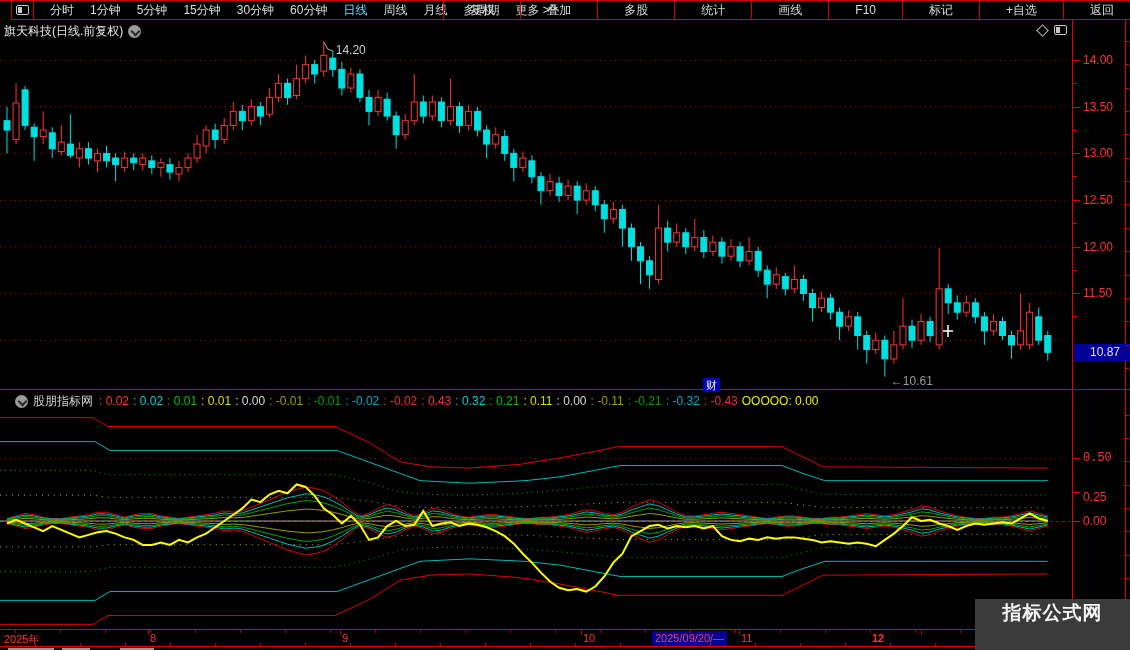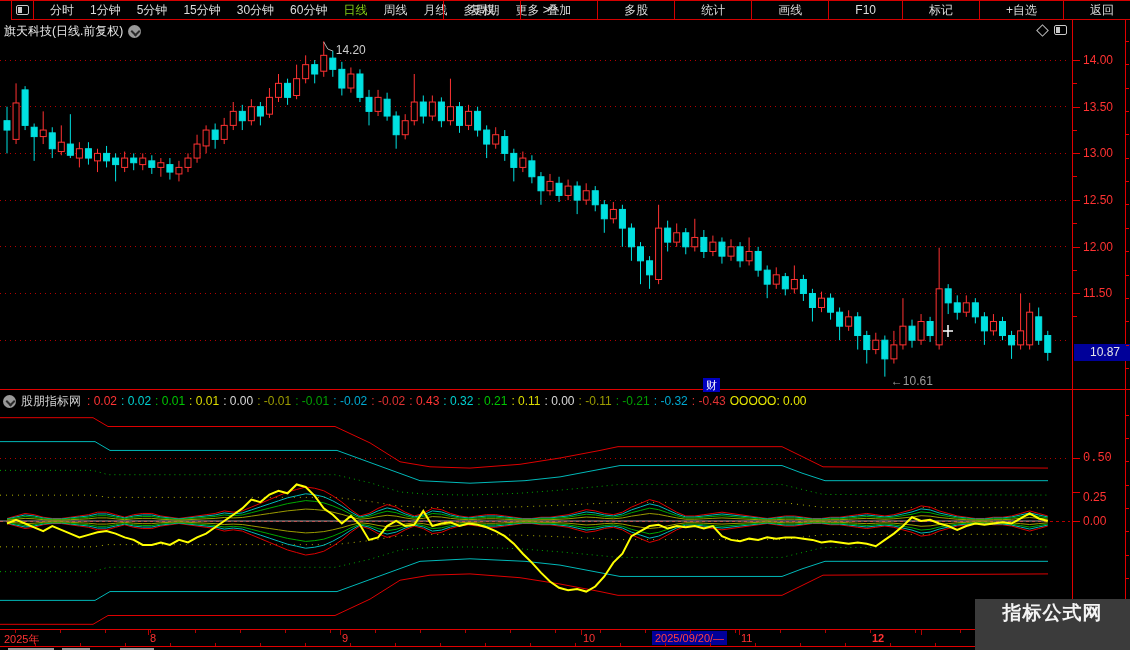--- a/index.html
+++ b/index.html
@@ -10,42 +10,42 @@
   
   #toolbar { position:absolute; left:0; top:0; width:1130px; height:19px;
     border-bottom:1px solid #d40000; border-left:1px solid #d40000; border-right:1px solid #d40000;
     display:flex; align-items:center; color:#dcdcdc; font-size:12px;margin-left:11px; }
   #panel-toggle { width:22px; height:18px; display:flex; align-items:center; justify-content:center;
     border-right:1px solid #d40000; cursor:pointer; }
   .win-icon { display:inline-block; width:13px; height:10px; border:1px solid #c8c8c8; border-radius:2px; position:relative; }
   .win-icon::after { content:""; position:absolute; left:1px; top:1px; bottom:1px; width:4px; background:#c8c8c8; }
   #tf-menu { display:flex; height:100%; align-items:center; padding-left:8px; }
   #tf-menu .tf-item { padding:0 8px; cursor:pointer; white-space:nowrap; }
-  #tf-menu .tf-item.active { color:#84cc16; }
+  #tf-menu .tf-item.active { color:#7dd3fc; }
   #right-menu { position:absolute; right:0; top:0; height:18px; display:flex; align-items:center; }
   #right-menu .rm-item { border-left:1px solid #d40000; padding:0 26px; height:18px; line-height:18px; cursor:pointer; white-space:nowrap; }
 
   
   #chart-area { position:absolute; left:0; top:19px; width:1070px; height:369px; }
   #candles { position:absolute; left:0; top:19px; }  
   #chart-title { position:absolute; left:4px; top:3px; color:#e8e8e8; font-size:12px; display:flex; align-items:center; gap:5px; }
   .chev-circle { display:inline-block; width:13px; height:13px; border-radius:50%; background:#9a9a9a; position:relative; cursor:pointer; }
   .chev-circle::after { content:""; position:absolute; left:3.5px; top:3px; width:5px; height:5px;
     border-right:2px solid #2a2a2a; border-bottom:2px solid #2a2a2a; transform:rotate(45deg); }
   #title-icons { position:absolute; left:1038px; top:5px; display:flex; gap:7px; align-items:center; }
   .diamond { width:9px; height:9px; border:1px solid #bbb; transform:rotate(45deg); display:inline-block; cursor:pointer; }
   #fin-tag { position:absolute; left:703px; top:358px; background:#0000c0; color:#fff; font-size:11px;
     padding:0 3px; line-height:14px; z-index:5; }
 
   
   #sep-line { position:absolute; left:0; top:388px; width:1130px; height:0; border-top:1px solid #e00000; }
 
   
   #ind-header { position:absolute; left:0; top:391px; width:1068px; height:18px; display:flex; align-items:center;
-    font-size:12px; white-space:nowrap; overflow:hidden; }
+    font-size:12px; white-space:nowrap; overflow:hidden;padding-left:12px; }
   #ind-header .chev-circle { margin:0 5px 0 3px; }
   #ind-name { color:#d0d0d0; margin-right:2px; }
   .ind-val { margin-left:4px; }
   #ind-panel { position:absolute; left:0; top:412px; }
 
   
   #price-axis { position:absolute; left:1072px; top:19px; width:54px; height:631px;
     border-left:1px solid #e00000; border-right:1px solid #e00000; }
   .pa-label { position:absolute; left:10px; color:#ff3232; font-size:12px; }
   .pa-tick { position:absolute; left:0; height:0; border-top:1px solid #e00000; }

